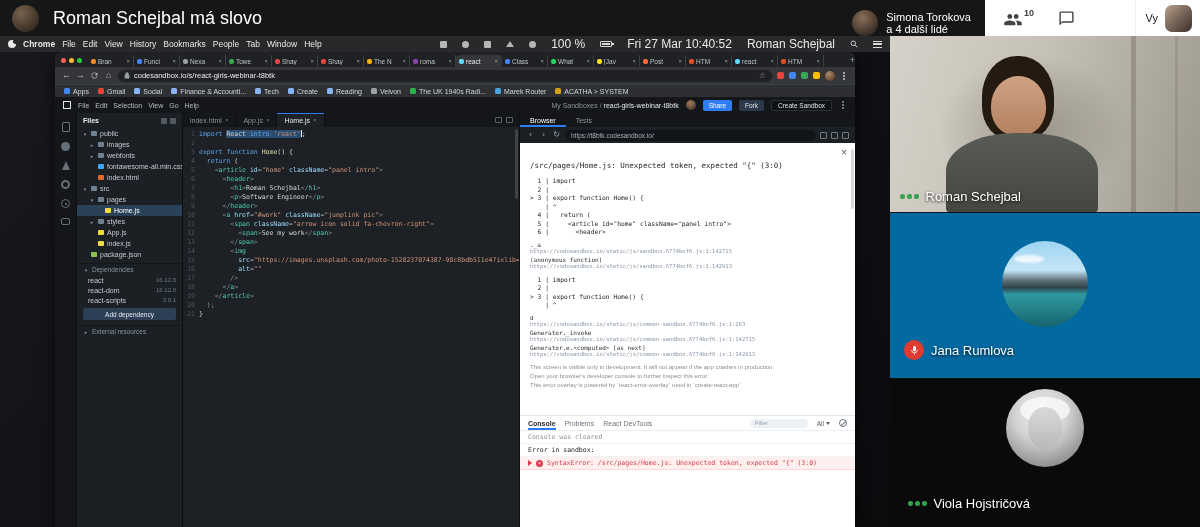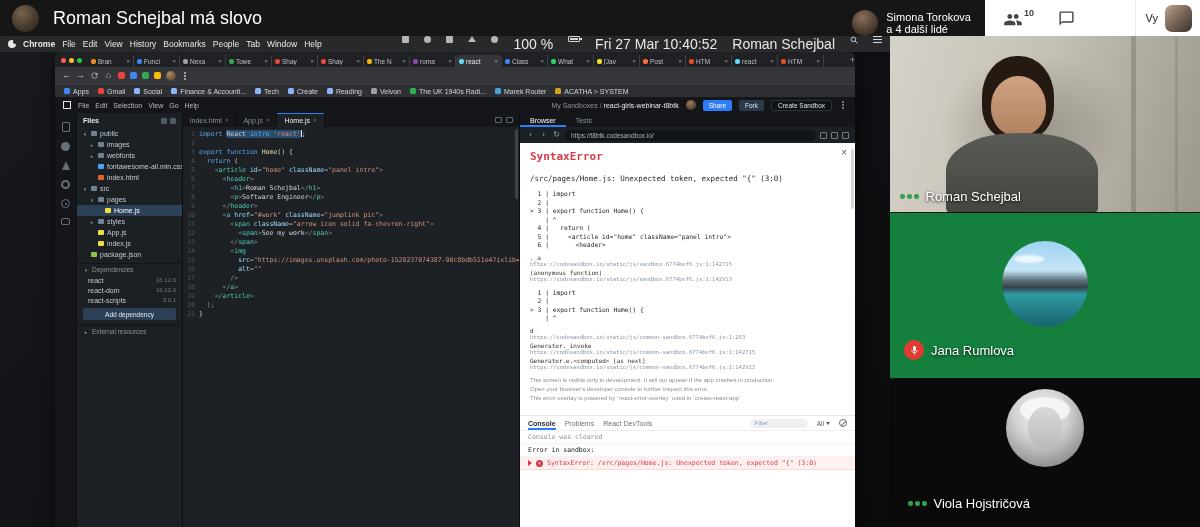--- a/index.html
+++ b/index.html
@@ -31,21 +31,21 @@
 
   
   .share{width:890px;flex:none;position:relative;background:linear-gradient(135deg,#17191d,#0a0b0d)}
   .macbar{position:absolute;top:0;left:0;right:0;height:16px;background:#28292b;display:flex;
     align-items:center;padding:0 8px;color:#e8e8e8;font-size:8.5px;gap:7px;z-index:2}
   .apple{width:8px;height:8px;background:#e8e8e8;border-radius:50%;position:relative;flex:none}
   .apple::after{content:"";position:absolute;right:-2px;top:-1px;width:5px;height:5px;border-radius:50%;background:#28292b}
   .mmenu{white-space:nowrap}
   .mmenu.b{font-weight:bold}
   .mac-sp{flex:1}
-  .mstat{display:flex;gap:15px;font-size:14px}
+  .mstat{display:flex;align-items:center;gap:15px;font-size:12px}
   .mi{width:7px;height:7px;background:#d6d8da;opacity:.8;border-radius:1px;flex:none}
   .mi.round{border-radius:50%}
   .mi.wedge{width:0;height:0;background:none;border-left:4px solid transparent;border-right:4px solid transparent;border-bottom:6px solid #d6d8da;border-radius:0}
   .bat{width:12px;height:6px;border:1px solid #d6d8da;border-radius:1px;position:relative;flex:none}
   .bat::before{content:"";position:absolute;inset:1px;background:#d6d8da}
   .bat::after{content:"";position:absolute;right:-3px;top:1px;width:2px;height:2px;background:#d6d8da}
   .hamb{width:9px;height:7px;border-top:1.5px solid #d6d8da;border-bottom:1.5px solid #d6d8da;position:relative;flex:none}
   .hamb::after{content:"";position:absolute;left:0;right:0;top:1.5px;height:1.5px;background:#d6d8da}
 
   
@@ -192,21 +192,21 @@
   .r-hair{position:absolute;left:92px;top:20px;width:72px;height:84px;background:#241a12;border-radius:48% 48% 40% 40%}
   .r-face{position:absolute;left:101px;top:40px;width:55px;height:60px;border-radius:50% 50% 46% 46%;
     background:linear-gradient(180deg,#cfa284,#b3815f)}
   .r-body{position:absolute;left:56px;top:97px;width:152px;height:82px;border-radius:46% 46% 8% 8%;
     background:linear-gradient(180deg,#595b56,#43453e)}
   .vname{position:absolute;left:10px;display:flex;align-items:center;gap:7px;color:#fff;font-size:13px;
     text-shadow:0 1px 3px rgba(0,0,0,.9);z-index:3}
   #tile-roman .vname{bottom:8px}
   .dots{display:flex;gap:2.5px}
   .dots i{width:4.5px;height:4.5px;border-radius:50%;background:#31a24c;display:block}
-  #tile-jana{height:166px;background:#15803d}
+  #tile-jana{height:166px;background:#0369a1}
   .jana-av{position:absolute;left:50%;top:28px;transform:translateX(-50%);width:86px;height:86px;border-radius:50%;
     background:linear-gradient(180deg,#9ed4f2 0%,#c4e5f6 34%,#5c6f77 46%,#32424b 54%,#2f99a0 62%,#17646e 100%)}
   .jana-av::before{content:"";position:absolute;left:12px;top:14px;width:30px;height:8px;border-radius:50%;
     background:rgba(255,255,255,.75);filter:blur(1px)}
   #tile-jana .vname{bottom:18px;left:14px}
   .badge-muted{width:20px;height:20px;border-radius:50%;background:#e03b30;display:flex;align-items:center;
     justify-content:center;flex:none}
   #tile-viola{height:149px;background:#0a0a0a}
   .viola-av{position:absolute;left:50%;top:10px;transform:translateX(-50%);width:78px;height:78px;border-radius:50%;
     background:radial-gradient(circle at 45% 32%,#f1f1f1 0%,#d4d4d4 38%,#9a9a9a 72%,#6e6e6e 100%)}
@@ -382,20 +382,27 @@
           <span class="newtab">+</span>
         </div>
 
         <div class="toolbar">
           <span class="nav">←</span>
           <span class="nav">→</span>
           <svg width="9" height="9" viewBox="0 0 24 24">
               <path fill="#c0c3c7" d="M17.65 6.35A8 8 0 1 0 19.73 14h-2.08a6 6 0 1 1-1.42-6.23L13 11h7V4l-2.35 2.35z"></path>
             </svg>
           <span class="nav">⌂</span>
+          <div class="omni">
+            <svg width="6" height="7" viewBox="0 0 10 12">
+                <path d="M2 5V3.5a3 3 0 0 1 6 0V5h1v6H1V5z" fill="#9aa0a6"></path>
+              </svg>
+            <span class="url">codesandbox.io/s/react-girls-webinar-t8btk</span>
+            <span class="star">☆</span>
+          </div>
           <span class="ext" style="background:#e8453c"></span>
           <span class="ext" style="background:#4285f4"></span>
           <span class="ext" style="background:#34a853"></span>
           <span class="ext" style="background:#fbbc05"></span>
           <span class="tbav"></span>
           <span class="kebab"></span>
         </div>
 
         <div class="bookmarks" id="bookmarks-bar">
             <div class="bm">
@@ -692,21 +699,20 @@
               <span class="pbtn">›</span>
               <span class="pbtn">↻</span>
               <div class="purl">https://t8btk.codesandbox.io/</div>
               <span class="pico"></span>
               <span class="pico"></span>
               <span class="pico"></span>
             </div>
 
             <div class="pbody">
               <span class="errclose">×</span>
-              <div class="errtitle">SyntaxError</div>
               <div class="errmsg">/src/pages/Home.js: Unexpected token, expected "{" (3:0)</div>
               <pre class="frame" id="frame1">  1 | import
   2 |
 &gt; 3 | export function Home() {
     | ^
   4 |   return (
   5 |     &lt;article id="home" className="panel intro"&gt;
   6 |       &lt;header&gt;</pre>
               <div class="stack" id="stackA">
                   <div class="sfn">._a</div>

